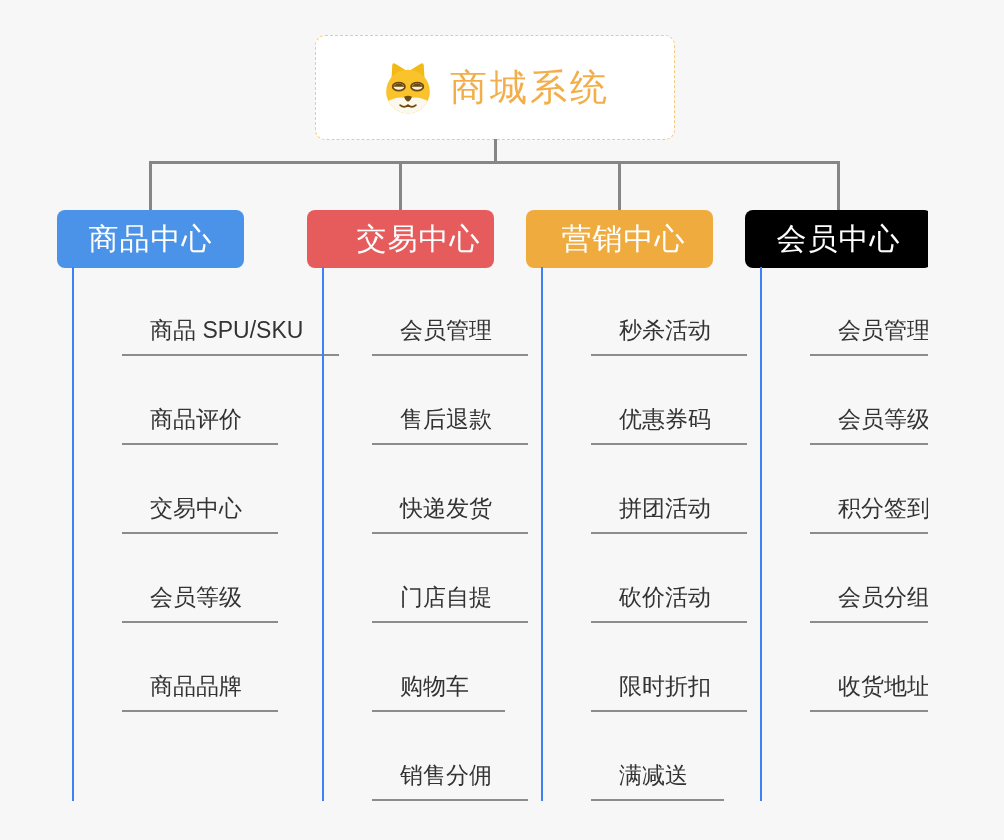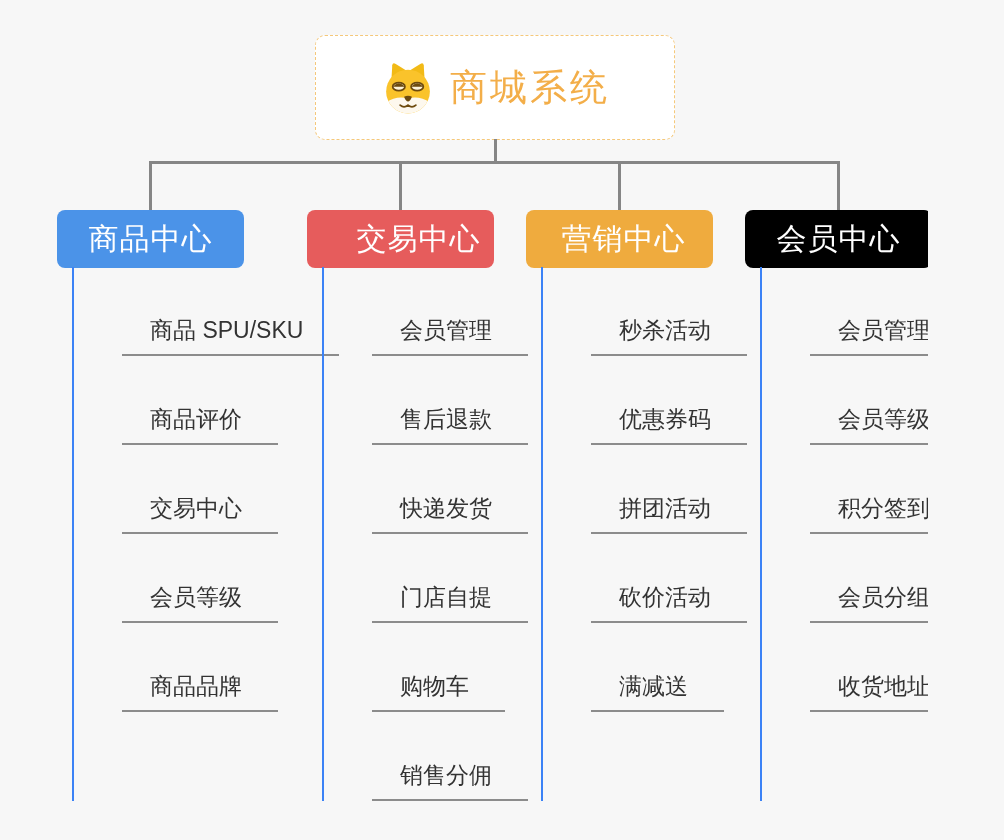--- a/index.html
+++ b/index.html
@@ -168,20 +168,23 @@
     <div class="leaf-row">
         <div class="leaf">优惠券码</div>
       </div>
     <div class="leaf-row">
         <div class="leaf">拼团活动</div>
       </div>
     <div class="leaf-row">
         <div class="leaf">砍价活动</div>
       </div>
     <div class="leaf-row">
+        <div class="leaf">限时折扣</div>
+      </div>
+    <div class="leaf-row">
         <div class="leaf">满减送</div>
       </div>
   </section>
 
   <section class="column" style="left:760px">
     <div class="leaf-row">
         <div class="leaf">会员管理</div>
       </div>
     <div class="leaf-row">
         <div class="leaf">会员等级</div>

